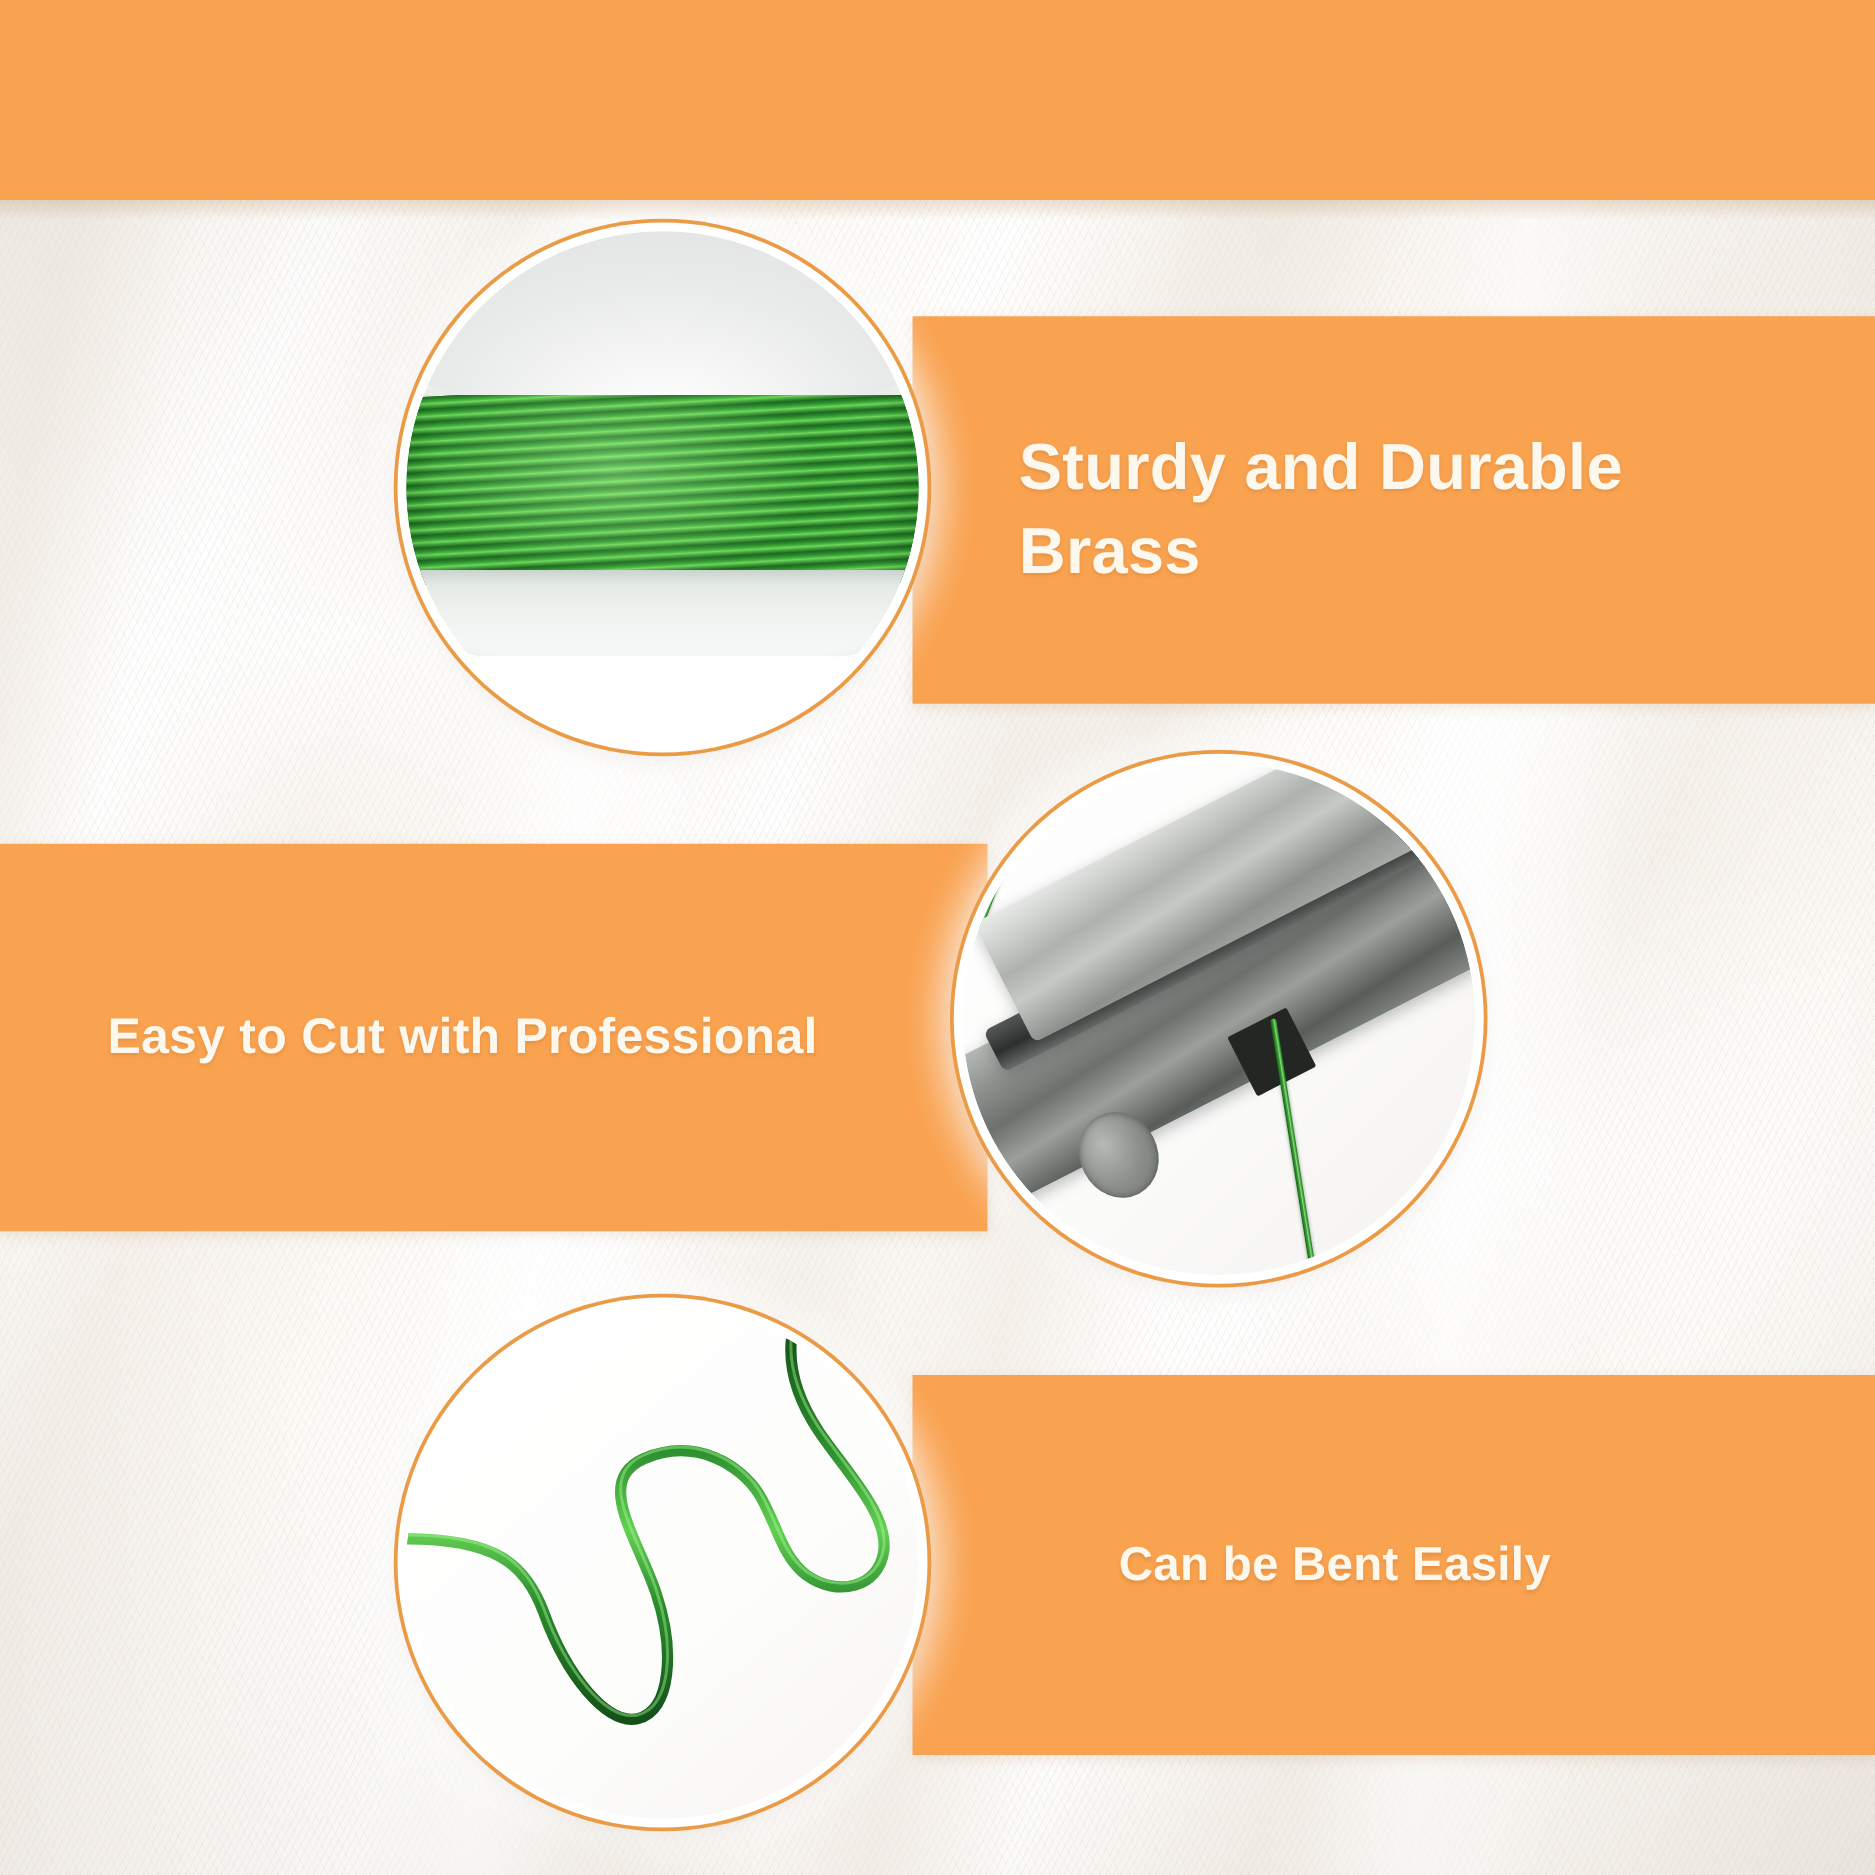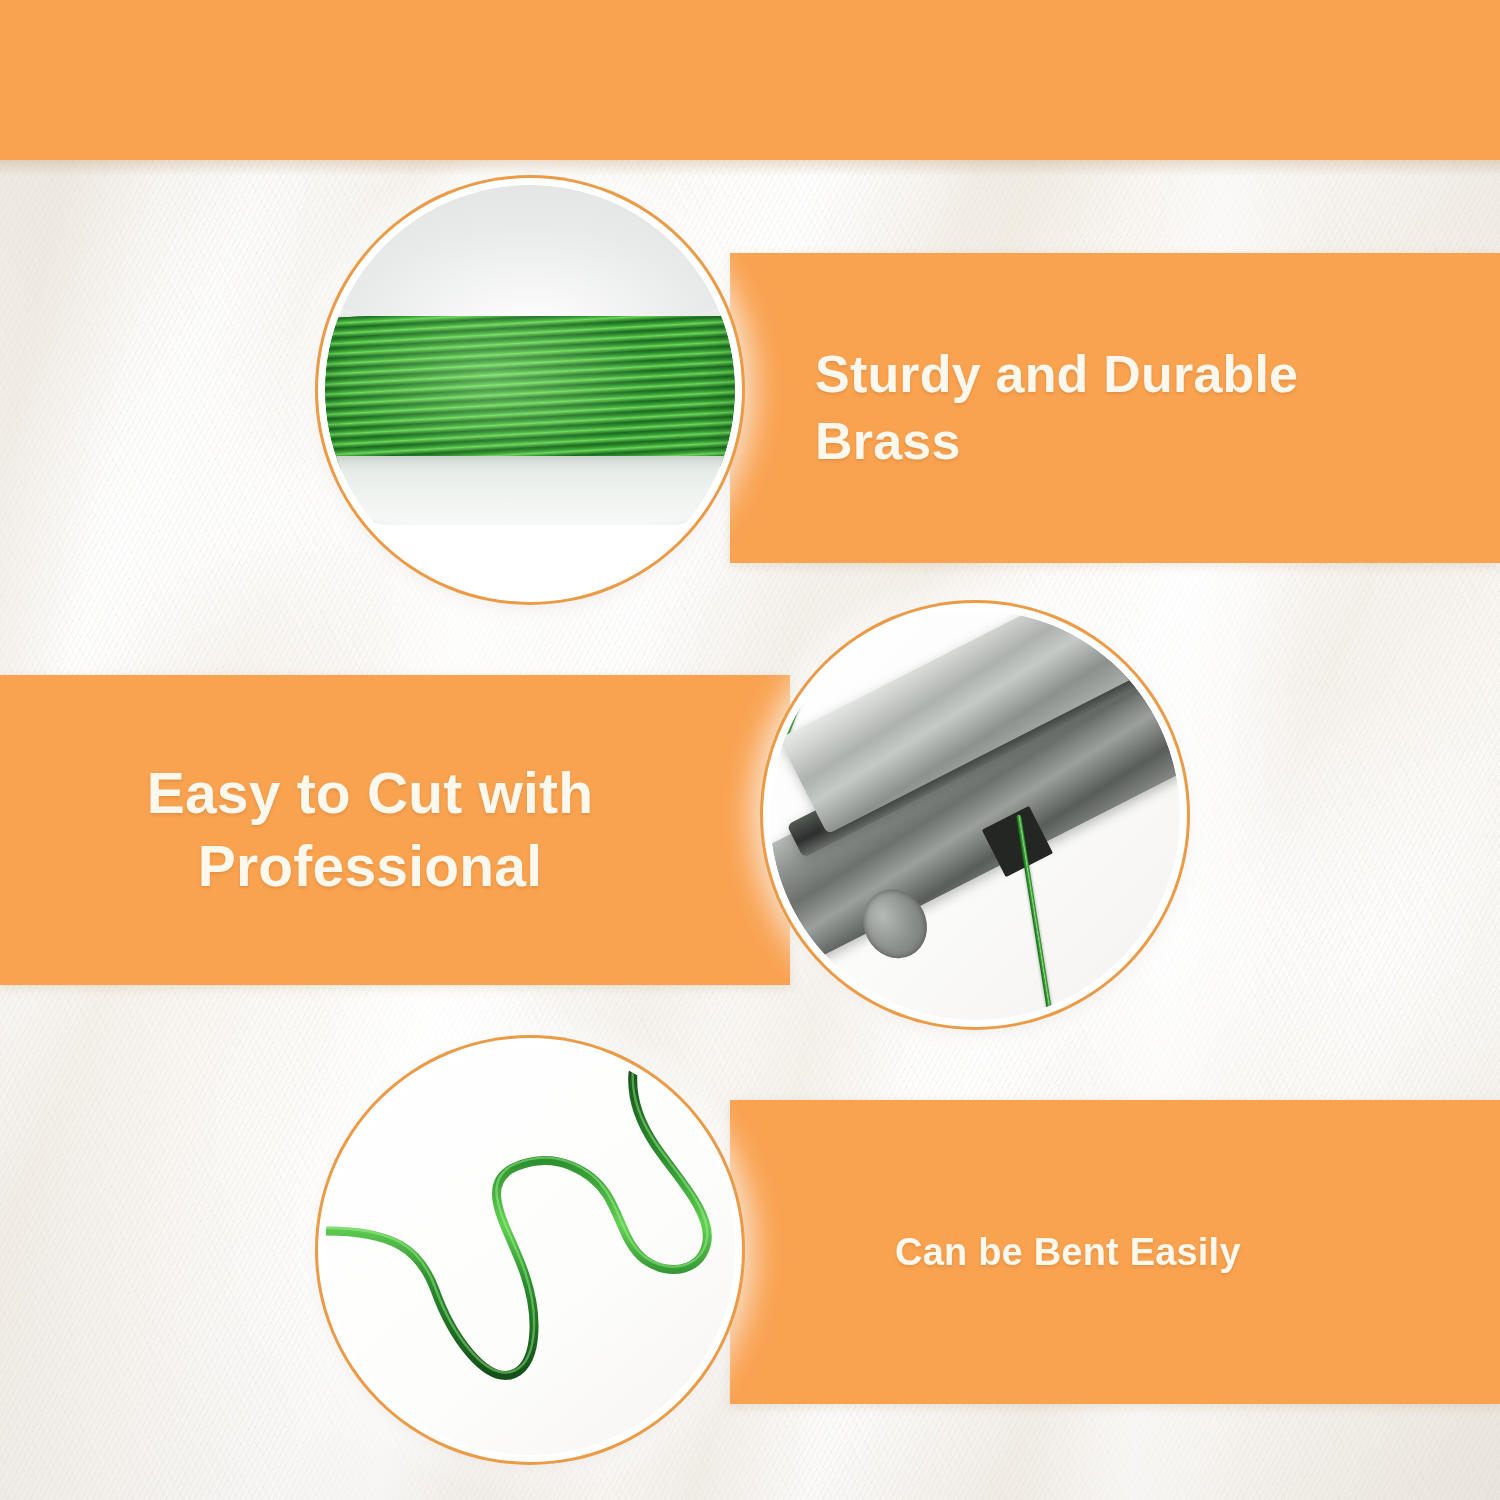--- a/index.html
+++ b/index.html
@@ -58,21 +58,21 @@
         font-family:"Liberation Sans", sans-serif;
         text-shadow:0 2px 3px rgba(165,100,30,.25);
         line-height:1.28;letter-spacing:.2px;}
 
   #band-1{left:730px;top:253px;width:770px;height:310px;}
   #band-1 .band-label{left:85px;top:0;width:640px;height:310px;
         display:flex;align-items:center;justify-content:flex-start;font-size:52px;}
 
   #band-2{left:0px;top:675px;width:790px;height:310px;}
   #band-2 .band-label{left:10px;top:0;width:720px;height:310px;
-        display:flex;flex-direction:column;align-items:flex-end;justify-content:center;font-size:57px;text-align:center;}
+        display:flex;flex-direction:column;align-items:center;justify-content:center;font-size:40px;text-align:center;}
 
   #band-3{left:730px;top:1100px;width:770px;height:304px;}
   #band-3 .band-label{left:165px;top:0;width:560px;height:304px;
         display:flex;align-items:center;justify-content:flex-start;font-size:38px;}
 
   
   .bubble{position:absolute;border-radius:50%;z-index:20;
       background:#ffffff;
       box-shadow:0 0 0 7px #ffffff, 0 0 0 10px #eb9a46, 0 6px 24px rgba(140,110,80,.22);
       overflow:hidden;}

